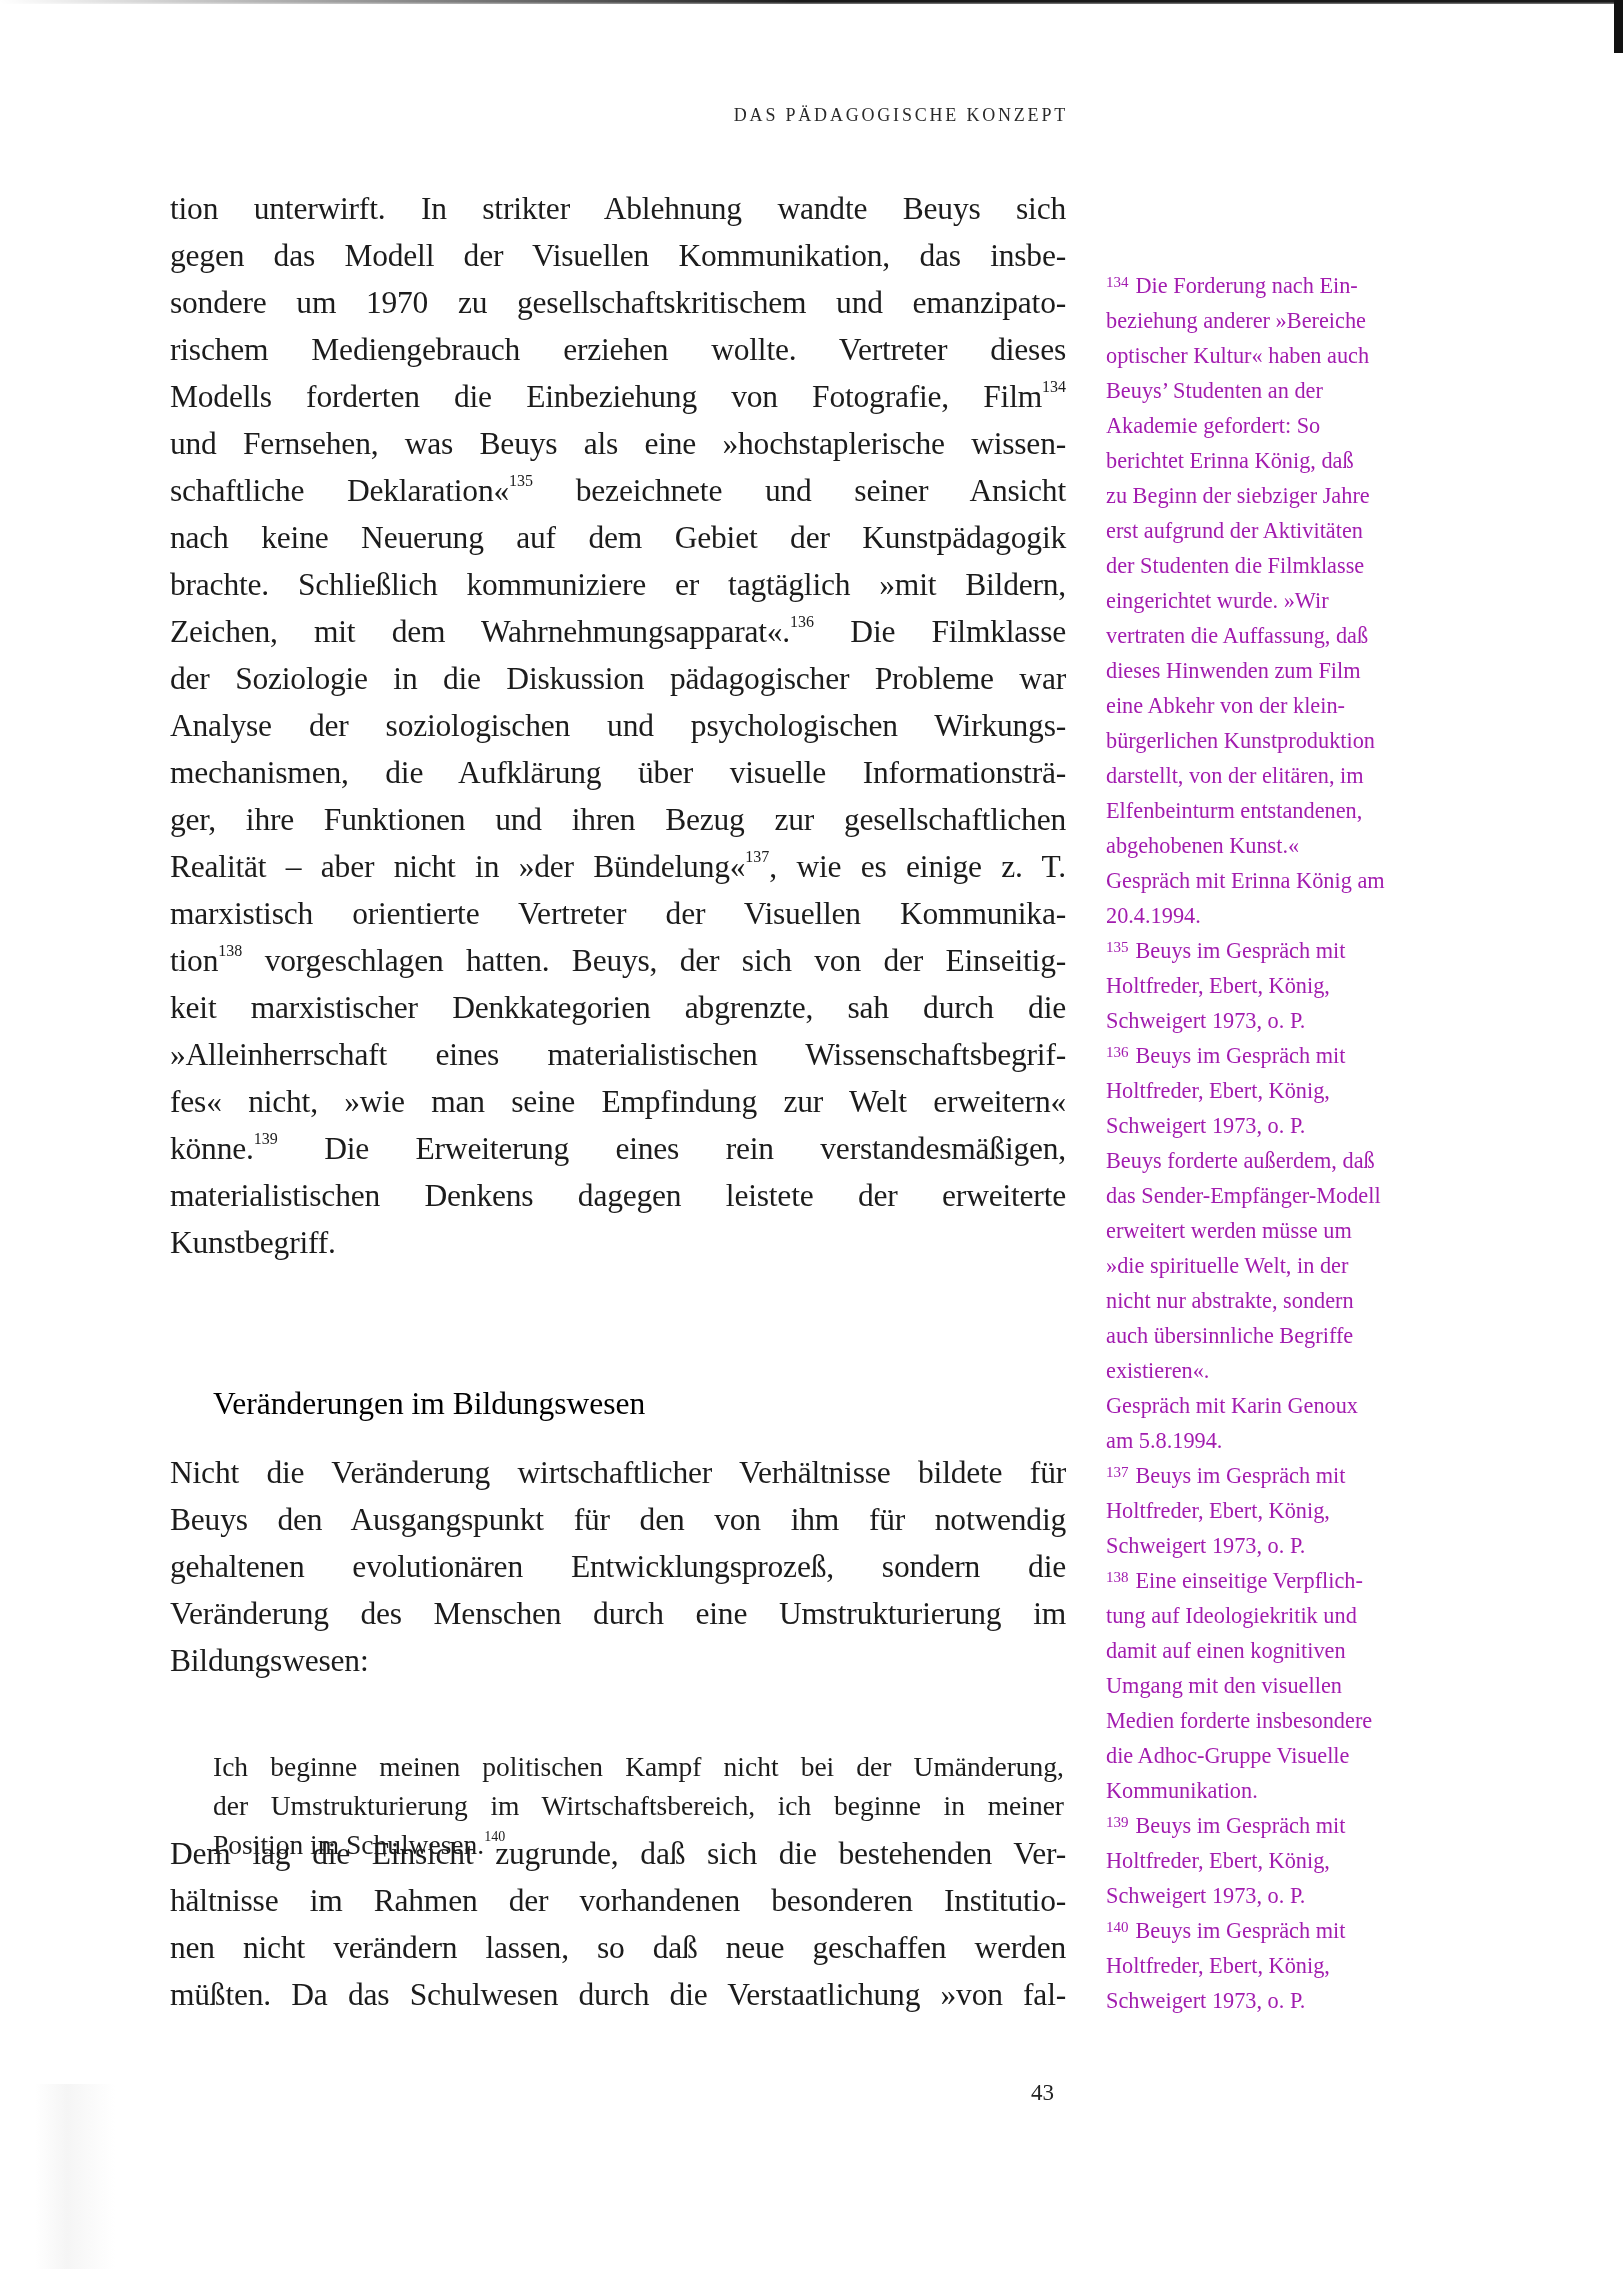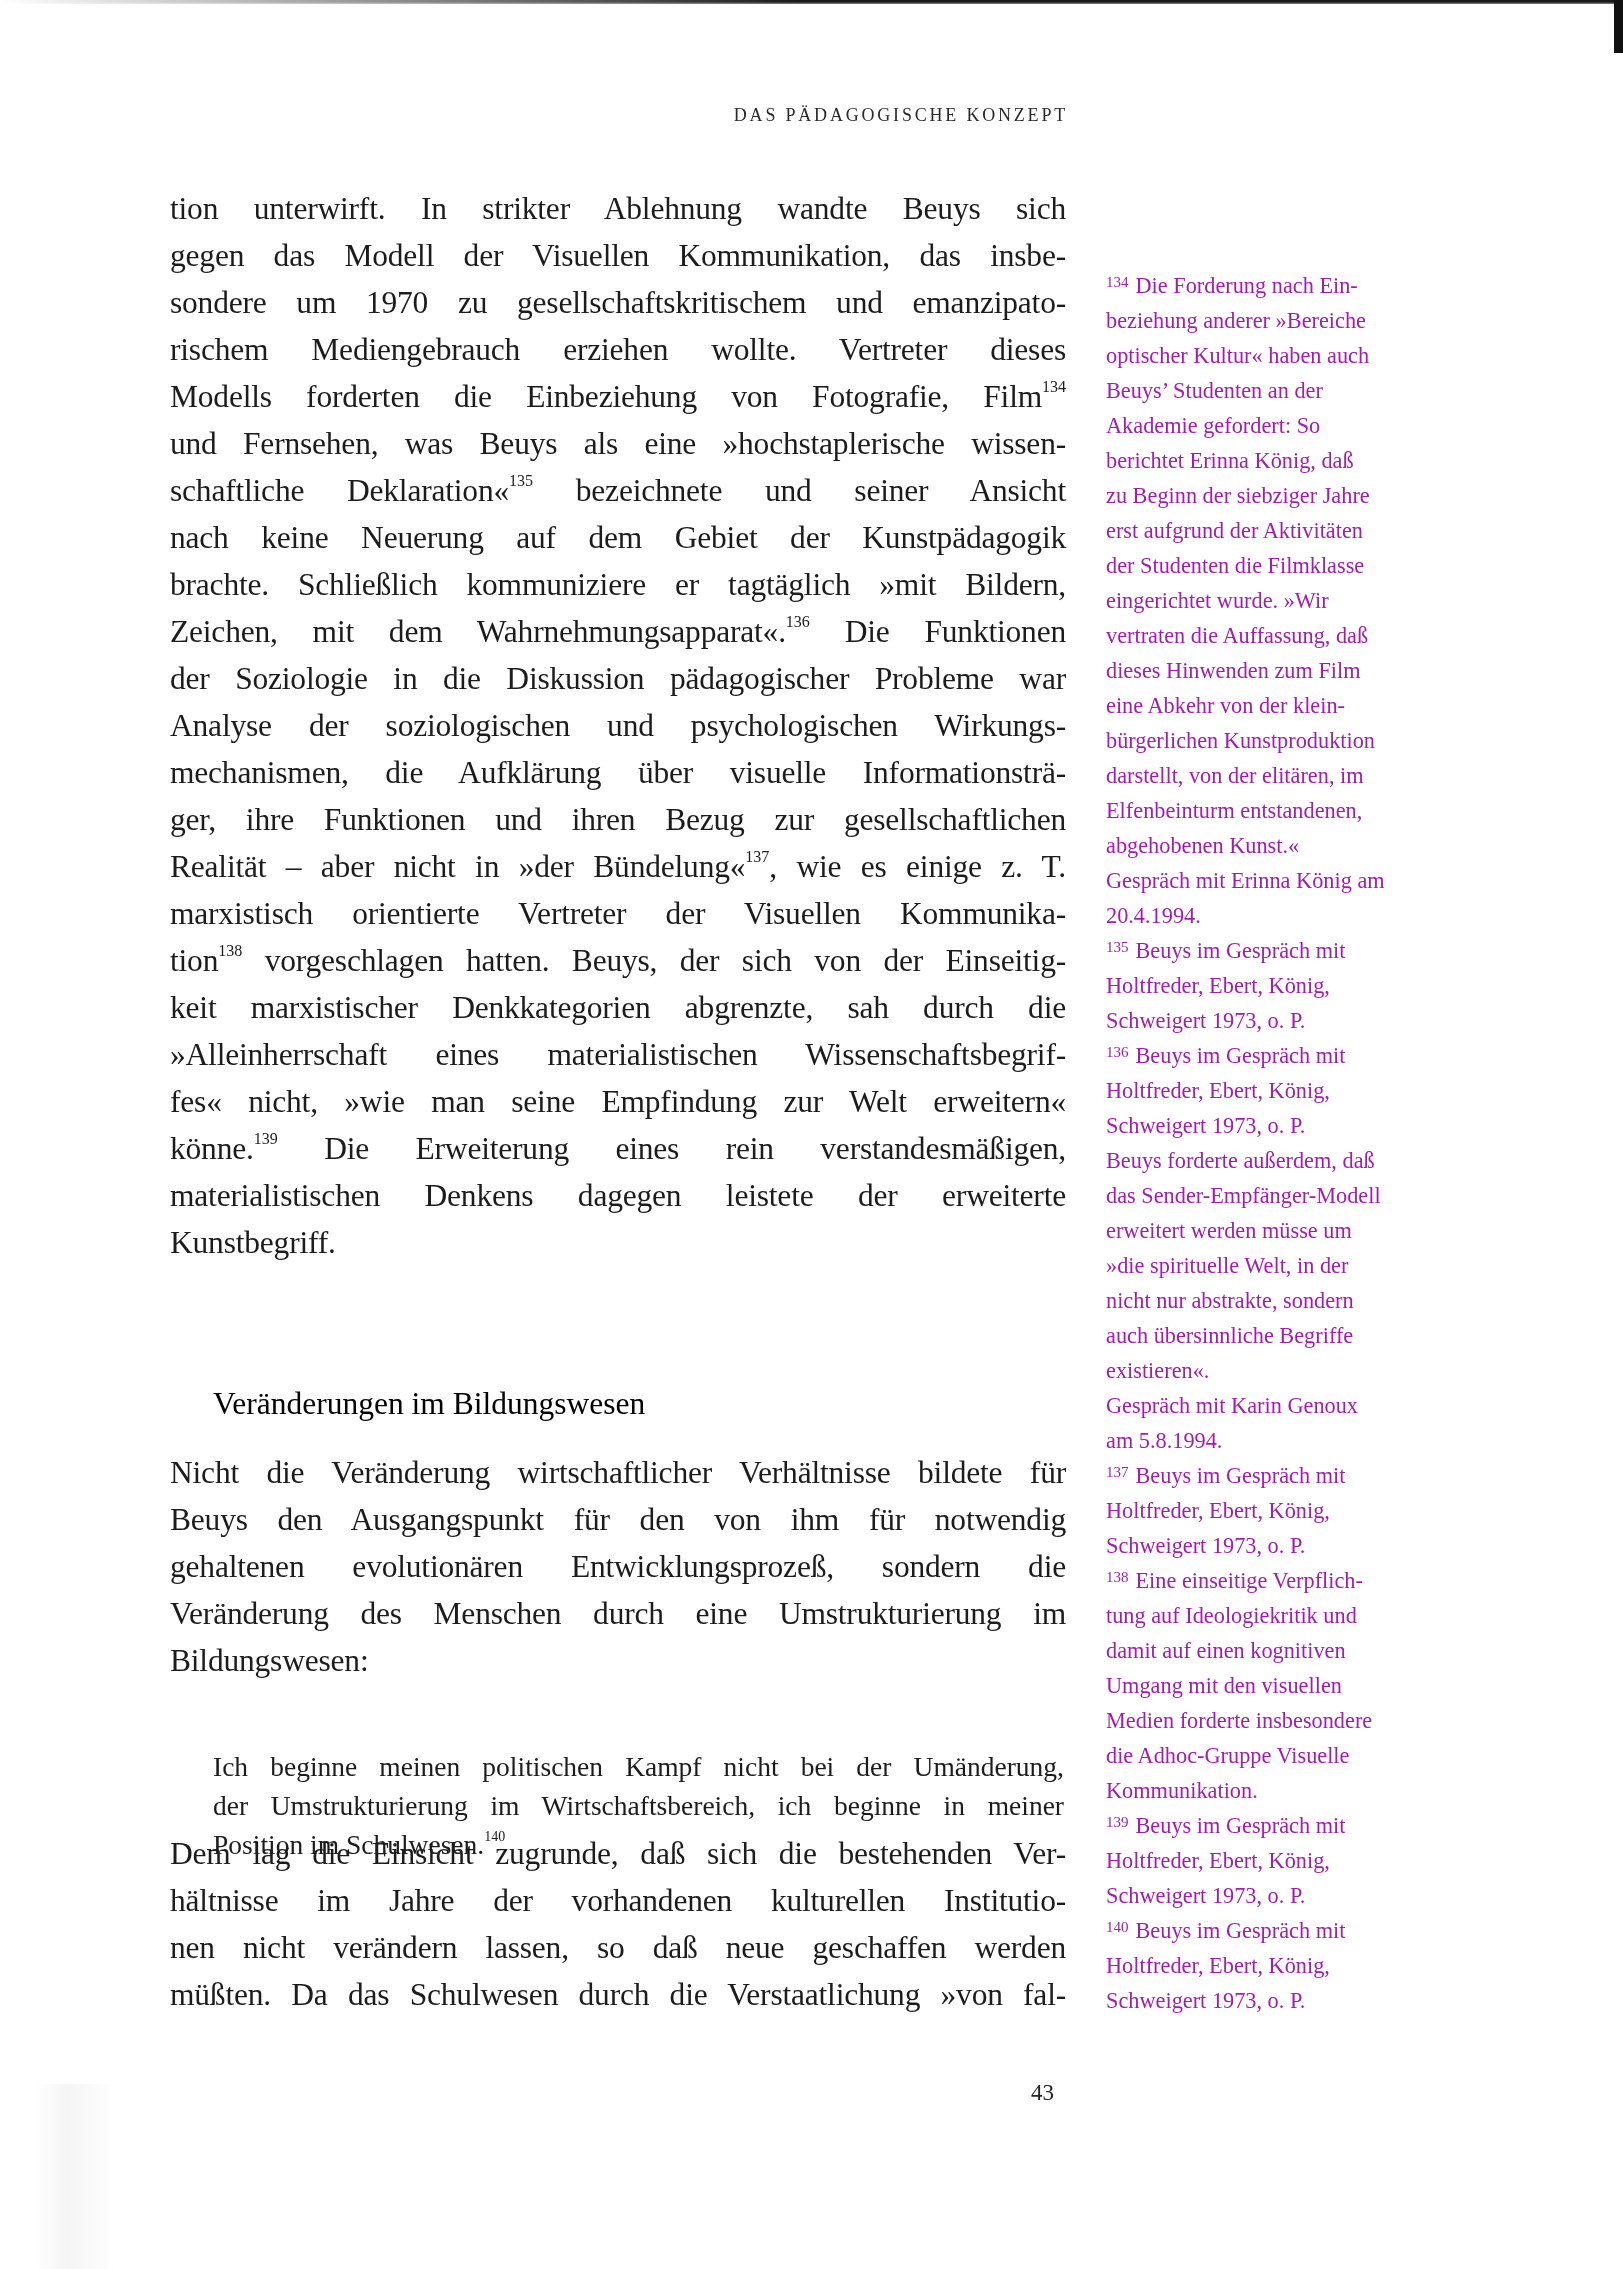--- a/index.html
+++ b/index.html
@@ -69,21 +69,21 @@
 <div class="main-col">
   <span class="line">tion unterwirft. In strikter Ablehnung wandte Beuys sich</span>
   <span class="line">gegen das Modell der Visuellen Kommunikation, das insbe-</span>
   <span class="line">sondere um 1970 zu gesellschaftskritischem und emanzipato-</span>
   <span class="line">rischem Mediengebrauch erziehen wollte. Vertreter dieses</span>
   <span class="line"><span>Modells forderten die Einbeziehung von Fotografie, Film</span><sup>134</sup></span>
   <span class="line">und Fernsehen, was Beuys als eine »hochstaplerische wissen-</span>
   <span class="line"><span><span>schaftliche Deklaration«</span><sup>135</sup></span> <span>bezeichnete und seiner Ansicht</span></span>
   <span class="line">nach keine Neuerung auf dem Gebiet der Kunstpädagogik</span>
   <span class="line">brachte. Schließlich kommuniziere er tagtäglich »mit Bildern,</span>
-  <span class="line"><span><span>Zeichen, mit dem Wahrnehmungsapparat«.</span><sup>136</sup></span> <span>Die Funktionen</span></span>
+  <span class="line"><span><span>Zeichen, mit dem Wahrnehmungsapparat«.</span><sup>136</sup></span> <span>Die Filmklasse</span></span>
   <span class="line">der Soziologie in die Diskussion pädagogischer Probleme war</span>
   <span class="line">Analyse der soziologischen und psychologischen Wirkungs-</span>
   <span class="line">mechanismen, die Aufklärung über visuelle Informationsträ-</span>
   <span class="line">ger, ihre Funktionen und ihren Bezug zur gesellschaftlichen</span>
   <span class="line"><span><span>Realität – aber nicht in »der Bündelung«</span><sup>137</sup><span>, wie es einige z. T.</span></span></span>
   <span class="line">marxistisch orientierte Vertreter der Visuellen Kommunika-</span>
   <span class="line"><span><span>tion</span><sup>138</sup></span> <span>vorgeschlagen hatten. Beuys, der sich von der Einseitig-</span></span>
   <span class="line">keit marxistischer Denkkategorien abgrenzte, sah durch die</span>
   <span class="line">»Alleinherrschaft eines materialistischen Wissenschaftsbegrif-</span>
   <span class="line">fes« nicht, »wie man seine Empfindung zur Welt erweitern«</span>
@@ -103,21 +103,21 @@
 </div>
 
 <div class="blockquote">
   <span class="line">Ich beginne meinen politischen Kampf nicht bei der Umänderung,</span>
   <span class="line">der Umstrukturierung im Wirtschaftsbereich, ich beginne in meiner</span>
   <span class="line last"><span>Position im Schulwesen.</span><sup>140</sup></span>
 </div>
 
 <div class="main-col main-col-3">
   <span class="line">Dem lag die Einsicht zugrunde, daß sich die bestehenden Ver-</span>
-  <span class="line">hältnisse im Jahre der vorhandenen kulturellen Institutio-</span>
+  <span class="line">hältnisse im Rahmen der vorhandenen besonderen Institutio-</span>
   <span class="line">nen nicht verändern lassen, so daß neue geschaffen werden</span>
   <span class="line">müßten. Da das Schulwesen durch die Verstaatlichung »von fal-</span>
 </div>
 
 <div class="notes" id="notes">
     <div class="note"><span class="note-num">134</span><span>Die Forderung nach Ein-</span></div>
     <div class="note"><span>beziehung anderer »Bereiche</span></div>
     <div class="note"><span>optischer Kultur« haben auch</span></div>
     <div class="note"><span>Beuys’ Studenten an der</span></div>
     <div class="note"><span>Akademie gefordert: So</span></div>

